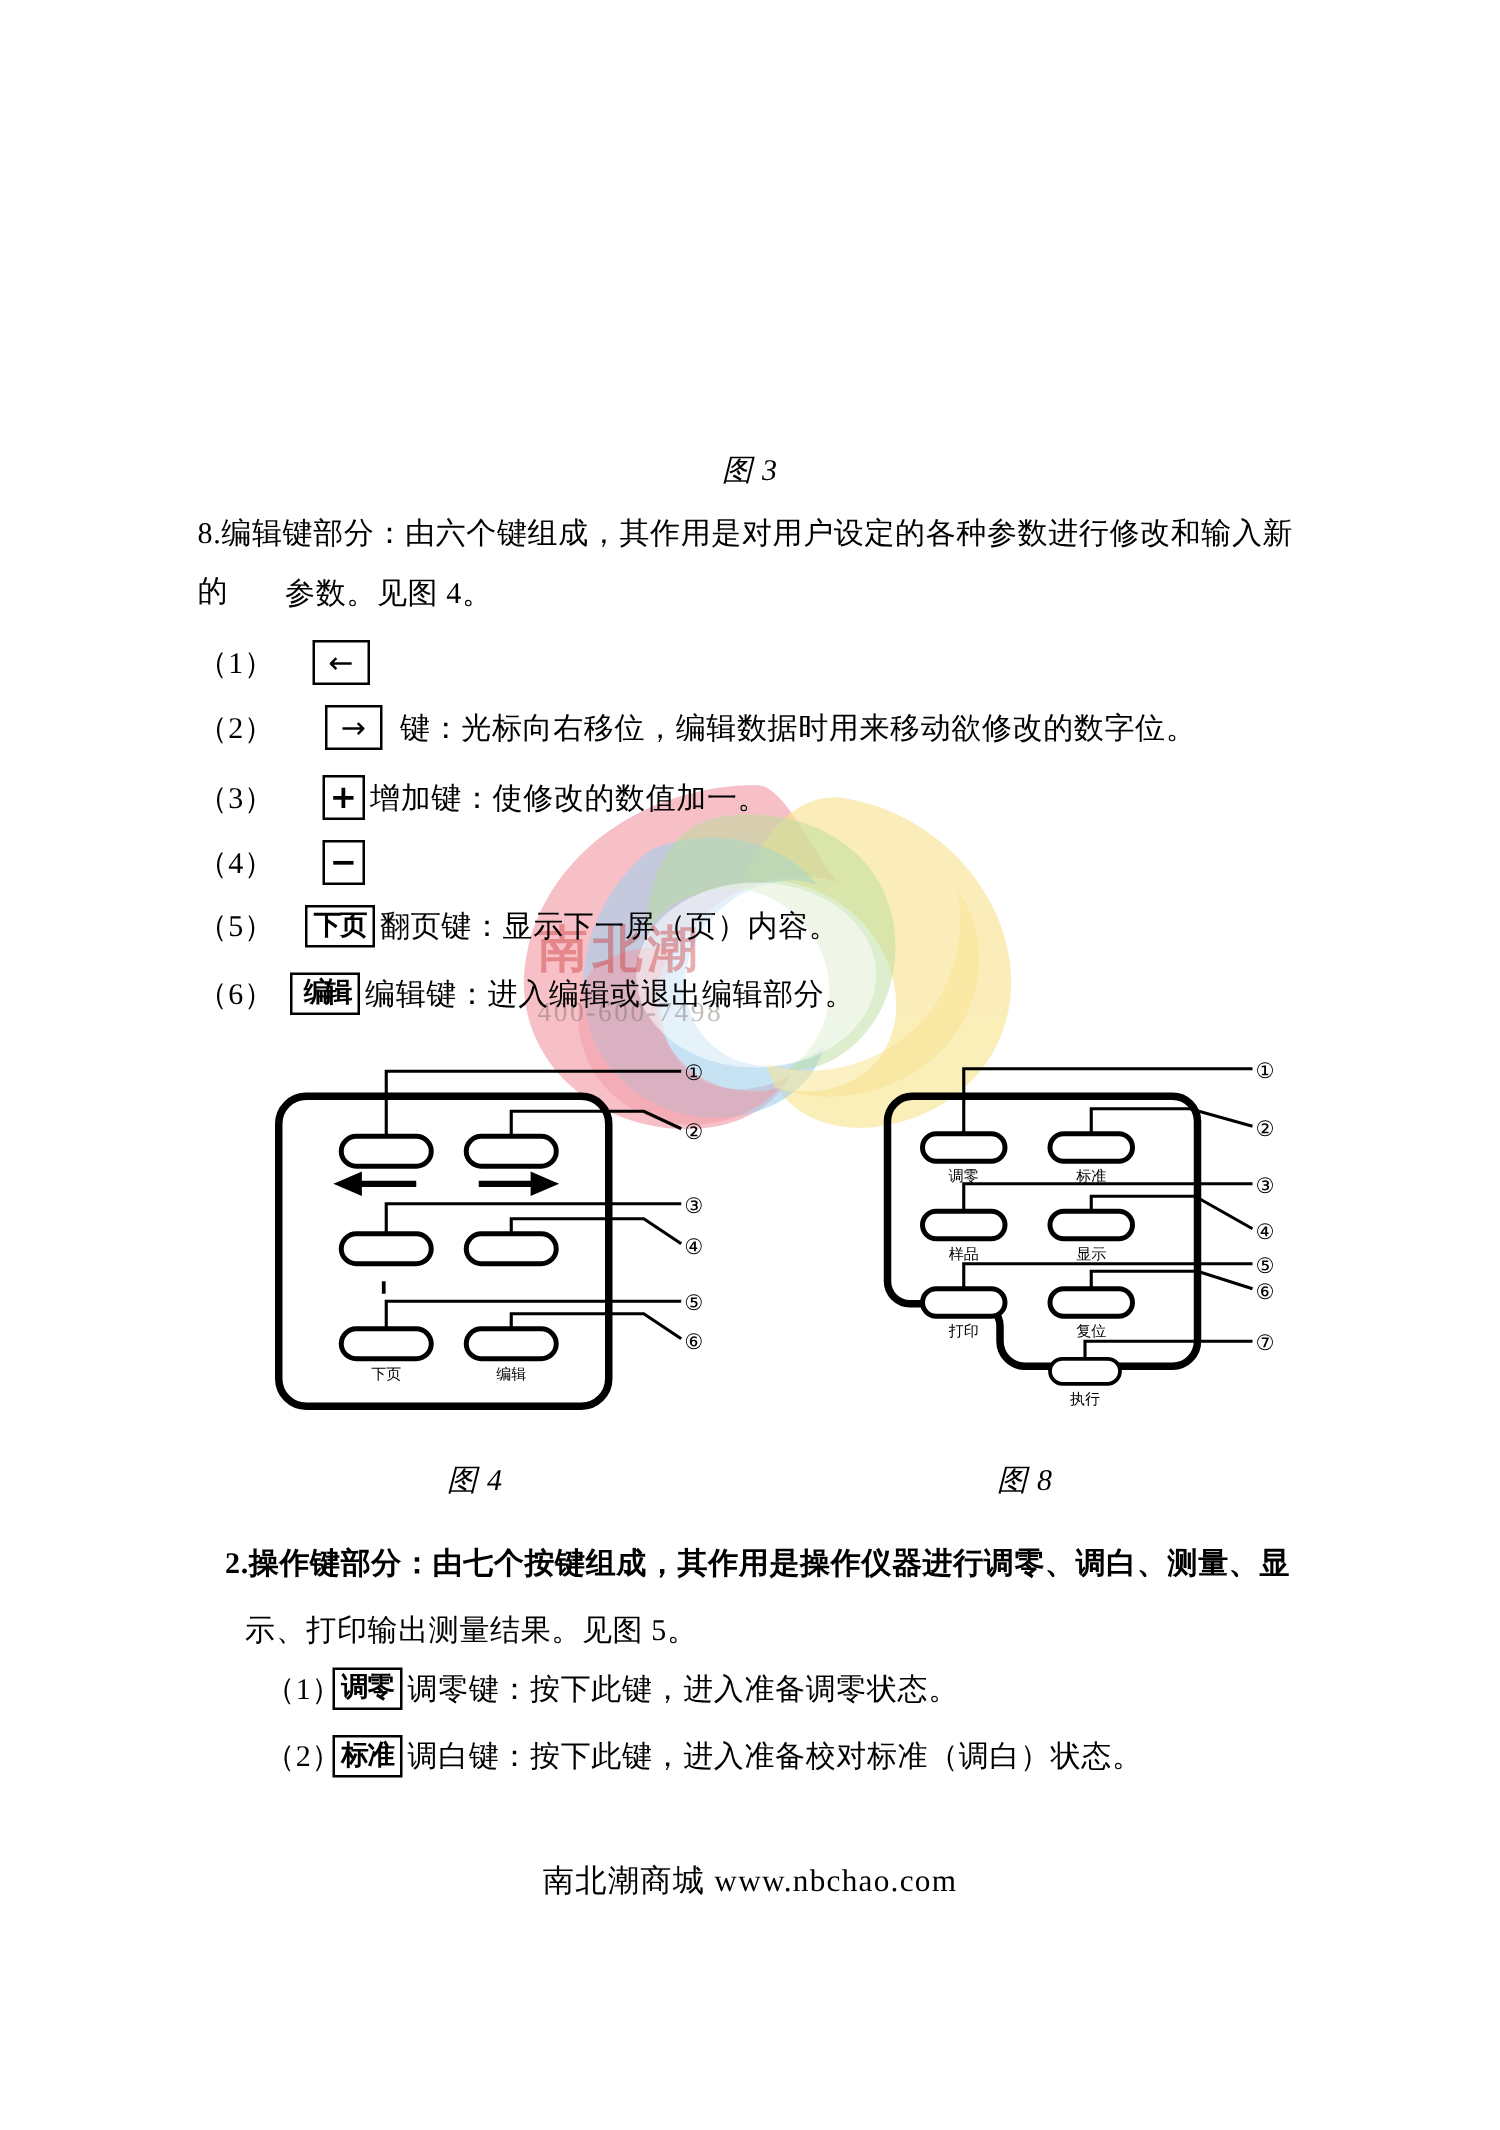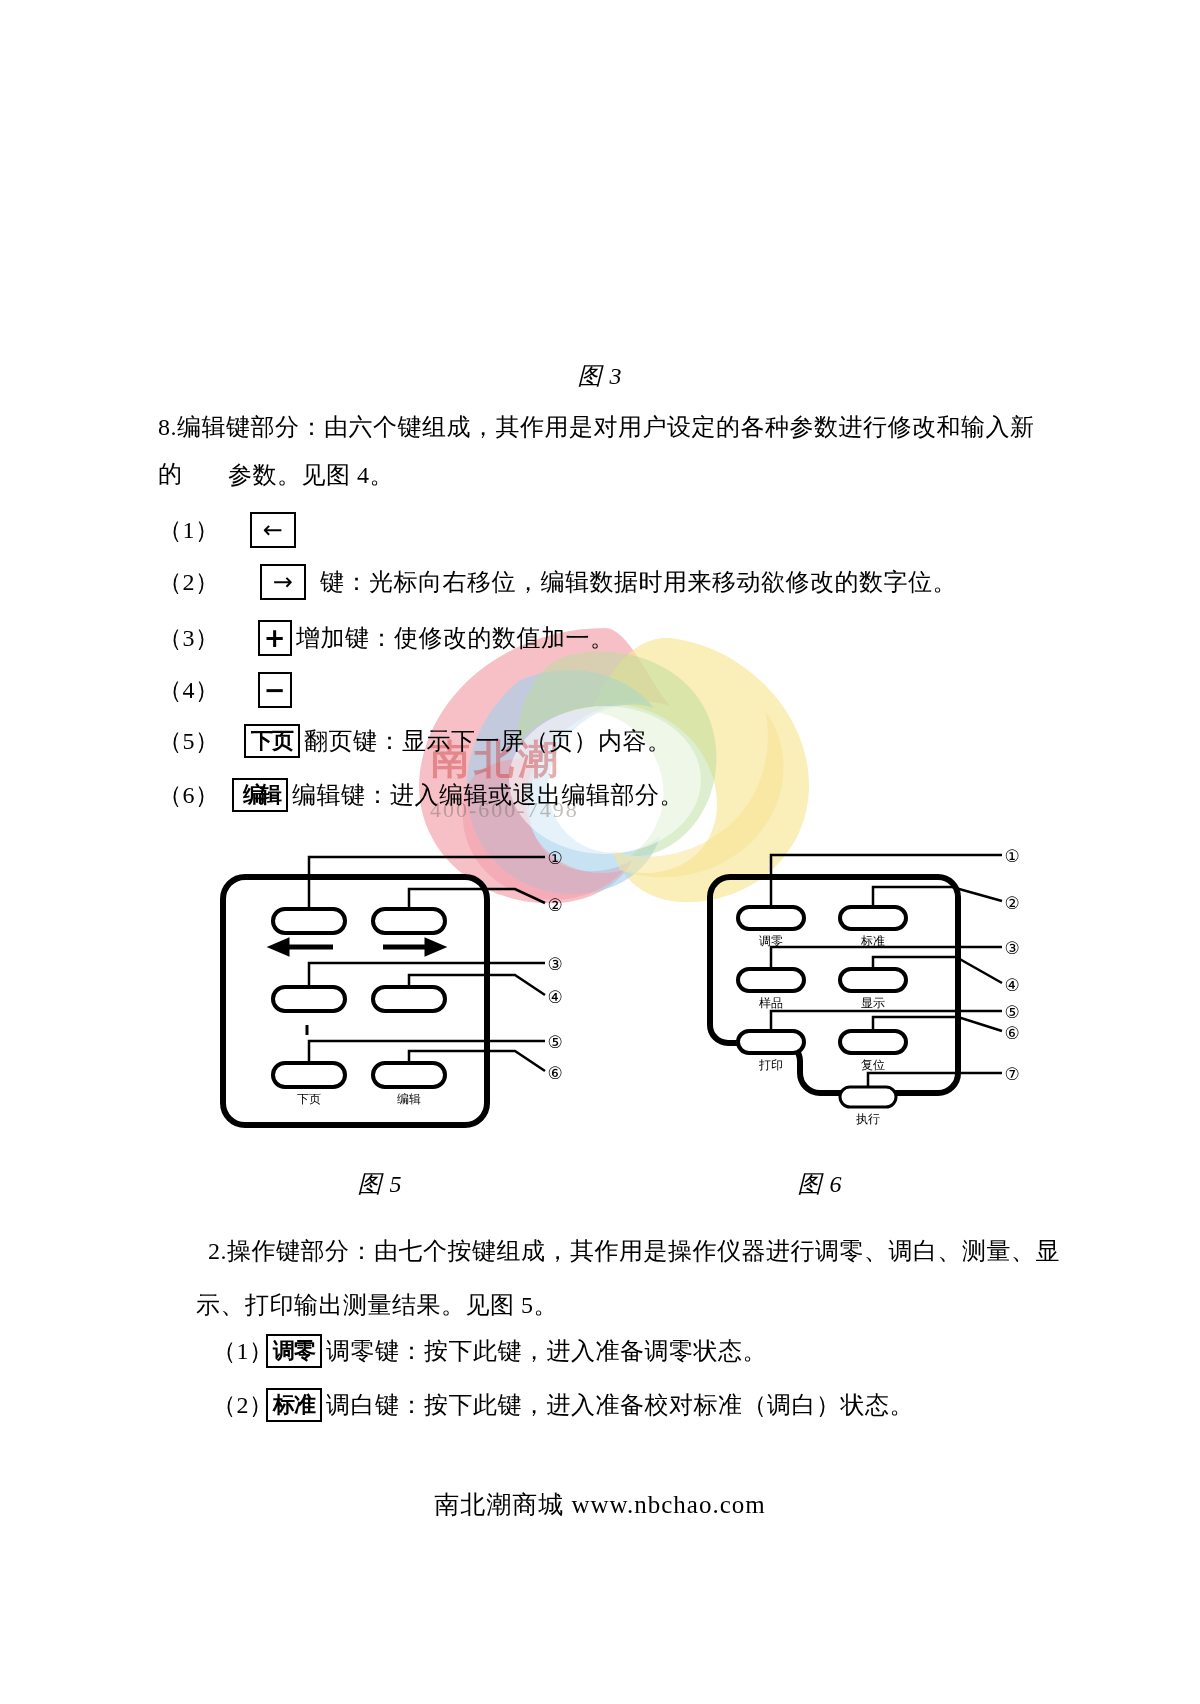--- a/index.html
+++ b/index.html
@@ -256,24 +256,24 @@
         <text x="81" y="110">调零</text>
         <text x="183" y="110">标准</text>
         <text x="81" y="172">样品</text>
         <text x="183" y="172">显示</text>
         <text x="81" y="234">打印</text>
         <text x="183" y="234">复位</text>
         <text x="178" y="288">执行</text>
       </g>
     </svg>
 
-    <div class="fig-caption" style="position:absolute; left:320px; top:1168px; width:120px;">图 5</div>
-    <div class="fig-caption" style="position:absolute; left:760px; top:1168px; width:120px;">图 6</div>
-
-    <div class="para" style="position:absolute; left:208px; top:1228px; width:900px;">2.操作键部分：由七个按键组成，其作用是操作仪器进行调零、调白、测量、显</div>
+    <div class="fig-caption" style="position:absolute; left:320px; top:1168px; width:120px;">图 4</div>
+    <div class="fig-caption" style="position:absolute; left:760px; top:1168px; width:120px;">图 8</div>
+
+    <div class="para" style="position:absolute; left:180px; top:1228px; width:900px;font-weight:bold;">2.操作键部分：由七个按键组成，其作用是操作仪器进行调零、调白、测量、显</div>
     <div class="para" style="position:absolute; left:196px; top:1282px; width:900px;">示、打印输出测量结果。见图 5。</div>
 
     <div class="list-row" style="position:absolute; left:212px; top:1334px;">
       <span class="list-num tight">（1）</span>
       <span class="keybox cn" style="margin-left:-24px;">调零</span>
       <span class="key-desc">调零键：按下此键，进入准备调零状态。</span>
     </div>
 
     <div class="list-row" style="position:absolute; left:212px; top:1388px;">
       <span class="list-num tight">（2）</span>

